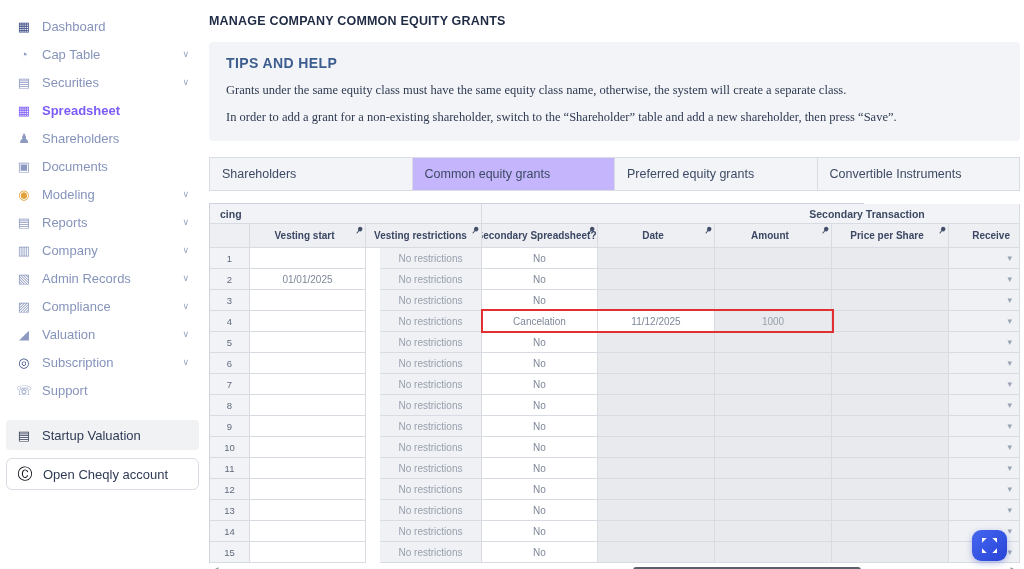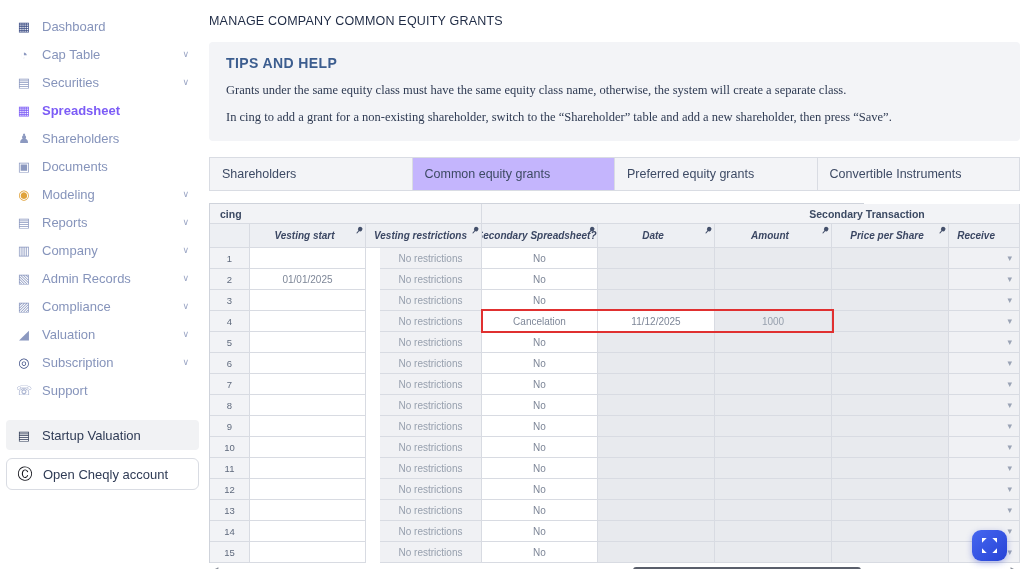--- a/index.html
+++ b/index.html
@@ -17,21 +17,21 @@
   .side-item.active { color:#7c5cf6; }
   .side-item.active .lbl { font-weight:bold; }
   .side-footer { margin-top:16px; }
   .footer-a { background:#f1f2f4; color:#2f3b55; height:30px; }
   .footer-a .icon { color:#2f3b55; }
   .footer-b { border:1px solid #d9dce3; border-radius:6px; color:#2f3b55; height:32px; margin-top:8px; }
   .footer-b .icon { color:#12131a; font-size:15px; }
 
   
   .main { flex:1; padding:14px 4px 0 2px; position:relative; }
-  .page-title { font-size:12.5px; font-weight:normal; color:#1f2b45; letter-spacing:.2px; }
+  .page-title { font-size:12.5px; font-weight:bold; color:#1f2b45; letter-spacing:.2px; }
 
   .tips { background:#f3f4f7; border-radius:4px; padding:13px 17px 4px 17px; margin-top:14px; width:811px; }
   .tips h3 { color:#3c5d8f; font-size:14px; letter-spacing:.4px; margin-bottom:12px; }
   .tips p { color:#2e3a52; font-size:12.5px; margin-bottom:12px;font-family:Liberation Serif, serif; }
 
   .tabs { display:flex; margin-top:16px; width:811px; }
   .tab { flex:1; background:#f3f4f7; border:1px solid #d9dce3; border-left-width:0;
          padding:9px 12px; font-size:12.5px; color:#3d4a64; cursor:pointer; white-space:nowrap; overflow:hidden; }
   .tab:first-child { border-left-width:1px; }
   .tab.active { background:#c4b5fd; }
@@ -41,23 +41,23 @@
           grid-template-columns:40px 116px 116px 116px 117px 117px 117px 71px;
           border-left:1px solid #cfd3db; border-top:1px solid #cfd3db; }
   .cell { border-right:1px solid #d8dbe2; border-bottom:1px solid #d8dbe2; height:21px;
           font-size:10px; color:#97a0ae; display:flex; align-items:center; justify-content:center;
           background:#fff; overflow:hidden; white-space:nowrap; }
   .group { height:20px; background:#f2f3f6; color:#3c4a63; font-weight:bold; font-size:10.5px; }
   .gl { grid-column:1/4; justify-content:flex-start; padding-left:10px; }
   .gr { grid-column:4/9; position:relative; }
   .grlbl { position:absolute; left:385px; top:50%; transform:translate(-50%,-50%); }
   .head { height:24px; background:#edeff3; color:#3b4763; font-weight:bold; font-size:10px; position:relative; }
-  .head .hlbl { padding:0 10px 0 4px;font-style:italic; }
+  .head .hlbl { padding:0 10px 0 4px; }
   .head.right { justify-content:flex-end; }
-  .head.right .hlbl { padding-right:24px; }
+  .head.right .hlbl { padding-right:9px; }
   .pin { position:absolute; top:2px; right:2px; line-height:0; transform:rotate(40deg); cursor:pointer; }
   .c-num { background:#f2f3f6; color:#5f6a7d; font-size:9.5px; }
   .c-numh { background:#edeff3; }
   .c-restr { background:#f0f1f4;margin-left:14px; }
   .c-date,.c-amt,.c-pps { background:#e8eaee; }
   .c-recv { background:#f0f1f4; justify-content:flex-end; padding-right:7px; }
   .c-recv .dd { font-size:9px; color:#9aa3b5; }
   .cell.filled { background:#fff; color:#7e8798; }
   .hl-box { position:absolute; left:271px; top:105px; width:353px; height:24px;
             border:2px solid #e03030; pointer-events:none; z-index:3; }
@@ -162,21 +162,21 @@
       </div>
     </div>
   </aside>
 
   <main class="main">
     <h1 class="page-title">MANAGE COMPANY COMMON EQUITY GRANTS</h1>
 
     <section class="tips">
       <h3>TIPS AND HELP</h3>
       <p>Grants under the same equity class must have the same equity class name, otherwise, the system will create a separate class.</p>
-      <p>In cing to add a grant for a non-existing shareholder, switch to the “Shareholder” table and add a new shareholder, then press “Save”.</p>
+      <p>In order to add a grant for a non-existing shareholder, switch to the “Shareholder” table and add a new shareholder, then press “Save”.</p>
     </section>
 
     <div class="tabs">
         <div class="tab">Shareholders</div>
         <div class="tab active">Common equity grants</div>
         <div class="tab">Preferred equity grants</div>
         <div class="tab">Convertible Instruments</div>
       </div>
 
     <div class="grid">

